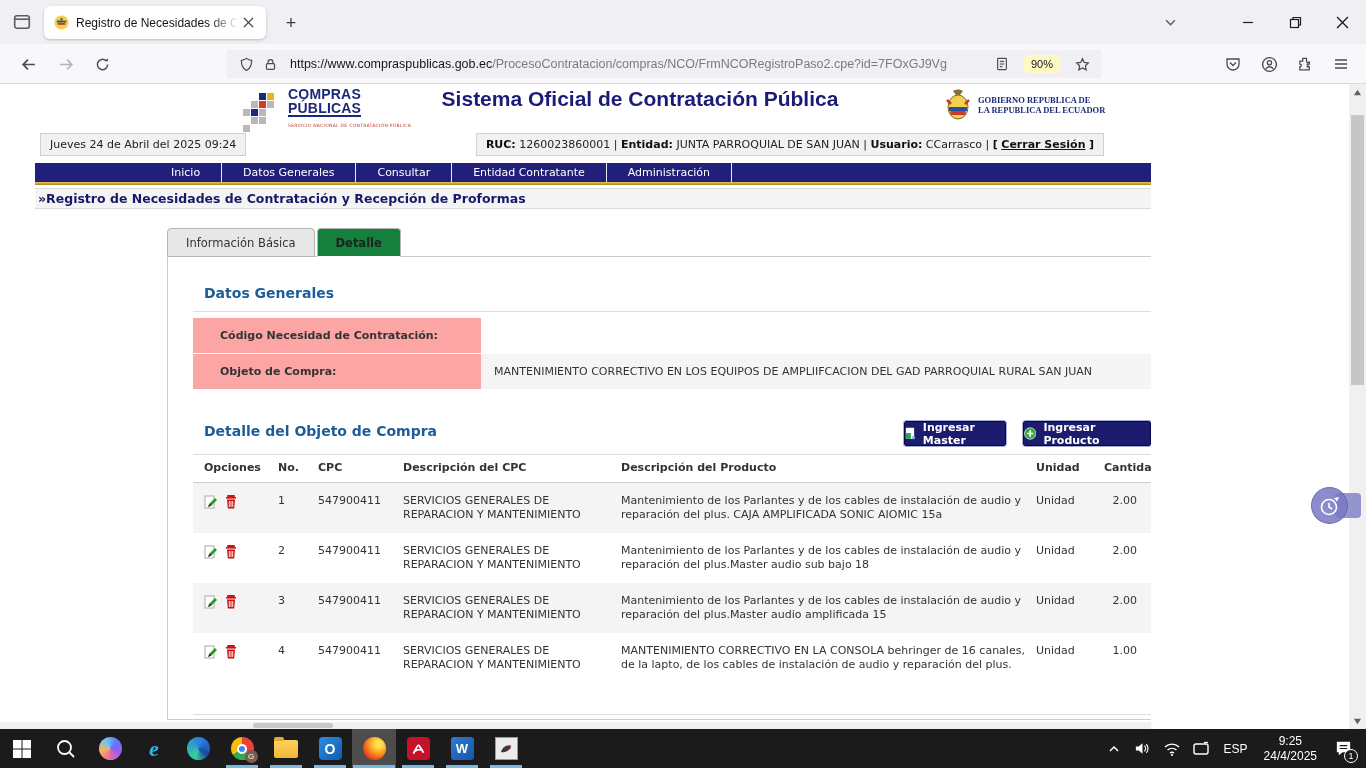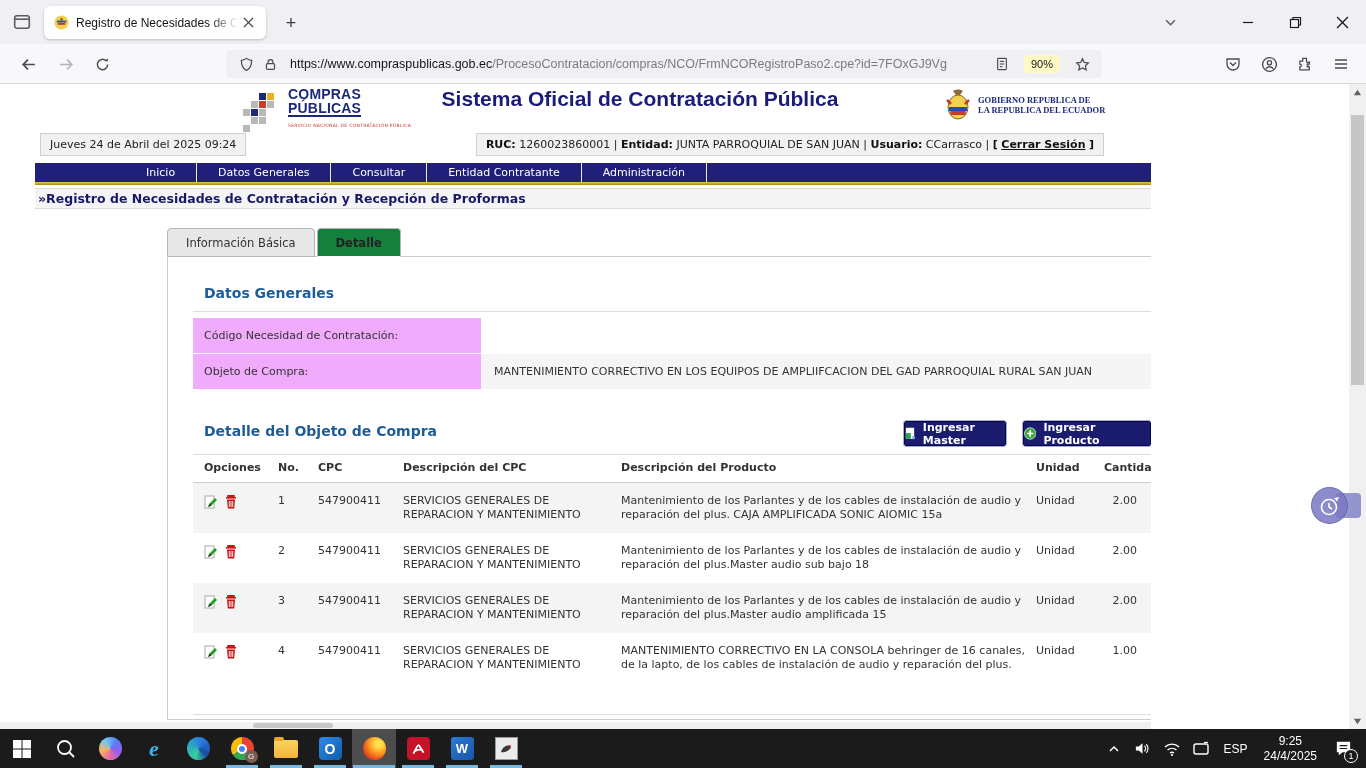--- a/index.html
+++ b/index.html
@@ -51,43 +51,43 @@
   .gov-text { margin-left:5px; font-family:"Liberation Serif", serif; font-weight:bold; font-size:8.5px; color:#1b2a78; line-height:10px; }
 
   .chip { position:absolute; top:49px; background:#f1f1f1; border:1px solid #cfcfcf; font-size:11px; color:#222;
           padding:4px 9px; white-space:nowrap; }
   .date-chip { left:40px; }
   .session-chip { right:47px; }
   .session-chip b { color:#111; }
   .logout-link { font-weight:bold; text-decoration:underline; color:#111; cursor:pointer; }
 
   .mainnav { position:absolute; left:35px; top:79px; width:1296px; height:19px; background:#20207a;
-             display:flex; align-items:center; padding-left:90px; }
+             display:flex; align-items:center; padding-left:115px; }
   .mainnav .nav-item { color:#fff; font-size:11px; padding:0 21px; height:19px; display:flex; align-items:center;
                        border-right:1px solid #e8e8f4; cursor:pointer; font-family:"DejaVu Sans",sans-serif; }
   .goldbar { position:absolute; left:35px; top:98px; width:1296px; height:3px;
              background:linear-gradient(#ecc75a, #a8821f); }
 
   .breadcrumb-bar { position:absolute; left:35px; top:104px; width:1296px; height:21px; background:#f4f4f4;
                     border-top:1px solid #dcdcdc; border-bottom:1px solid #dcdcdc; display:flex; align-items:center; }
   .breadcrumb-bar span { font-size:12.5px; font-weight:bold; color:#181868; padding-left:3px; }
 
   .tabrow { position:absolute; left:167px; top:144px; height:29px; display:flex; z-index:2; }
   .ptab { height:29px; display:flex; align-items:center; padding:0 18px; font-size:11.5px; border:1px solid #b5b5b5;
           border-radius:4px 4px 0 0; margin-right:2px; cursor:pointer; }
   .ptab.inactive { background:#e7e7e7; color:#333; }
   .ptab.active { background:#15803d; color:#222; font-weight:bold; border-bottom-color:#fff; }
 
   .panel { position:absolute; left:167px; top:172px; width:1016px; height:464px; background:#fff; border:1px solid #ccc; z-index:1; }
   .sec-heading { position:absolute; left:36px; font-size:14px; font-weight:bold; color:#1d5c99; font-family:"DejaVu Sans",sans-serif; }
   .hr { position:absolute; left:25px; width:963px; height:1px; background:#ddd; }
 
   .info-row { position:absolute; left:25px; width:963px; height:35px; display:flex; }
-  .info-label { width:288px; background:#f0abfc; display:flex; align-items:center; padding-left:11px;
-                font-size:11px; font-weight:normal; color:#333; }
+  .info-label { width:288px; background:#fca5a5; display:flex; align-items:center; padding-left:27px;
+                font-size:11px; font-weight:bold; color:#333; }
   .info-value { flex:1; background:#f5f5f5; display:flex; align-items:center; padding-left:13px; font-size:11px; color:#333; }
 
   .btn-navy { position:absolute; height:25px; background:#1c1c6e; border:1px solid #06064a; outline:1px solid #a8aed0;
               border-radius:2px; color:#fff; font-size:11px; font-weight:bold; display:flex; align-items:center;
               justify-content:center; gap:7px; cursor:pointer; font-family:"DejaVu Sans",sans-serif; }
   .btn-excel { left:736px; top:164px; width:102px; }
   .btn-prod  { left:855px; top:164px; width:128px; }
 
   .grid-table { position:absolute; left:25px; top:204px; width:963px; }
   .trow { display:grid; grid-template-columns:85px 40px 85px 218px 415px 68px 1fr; }

